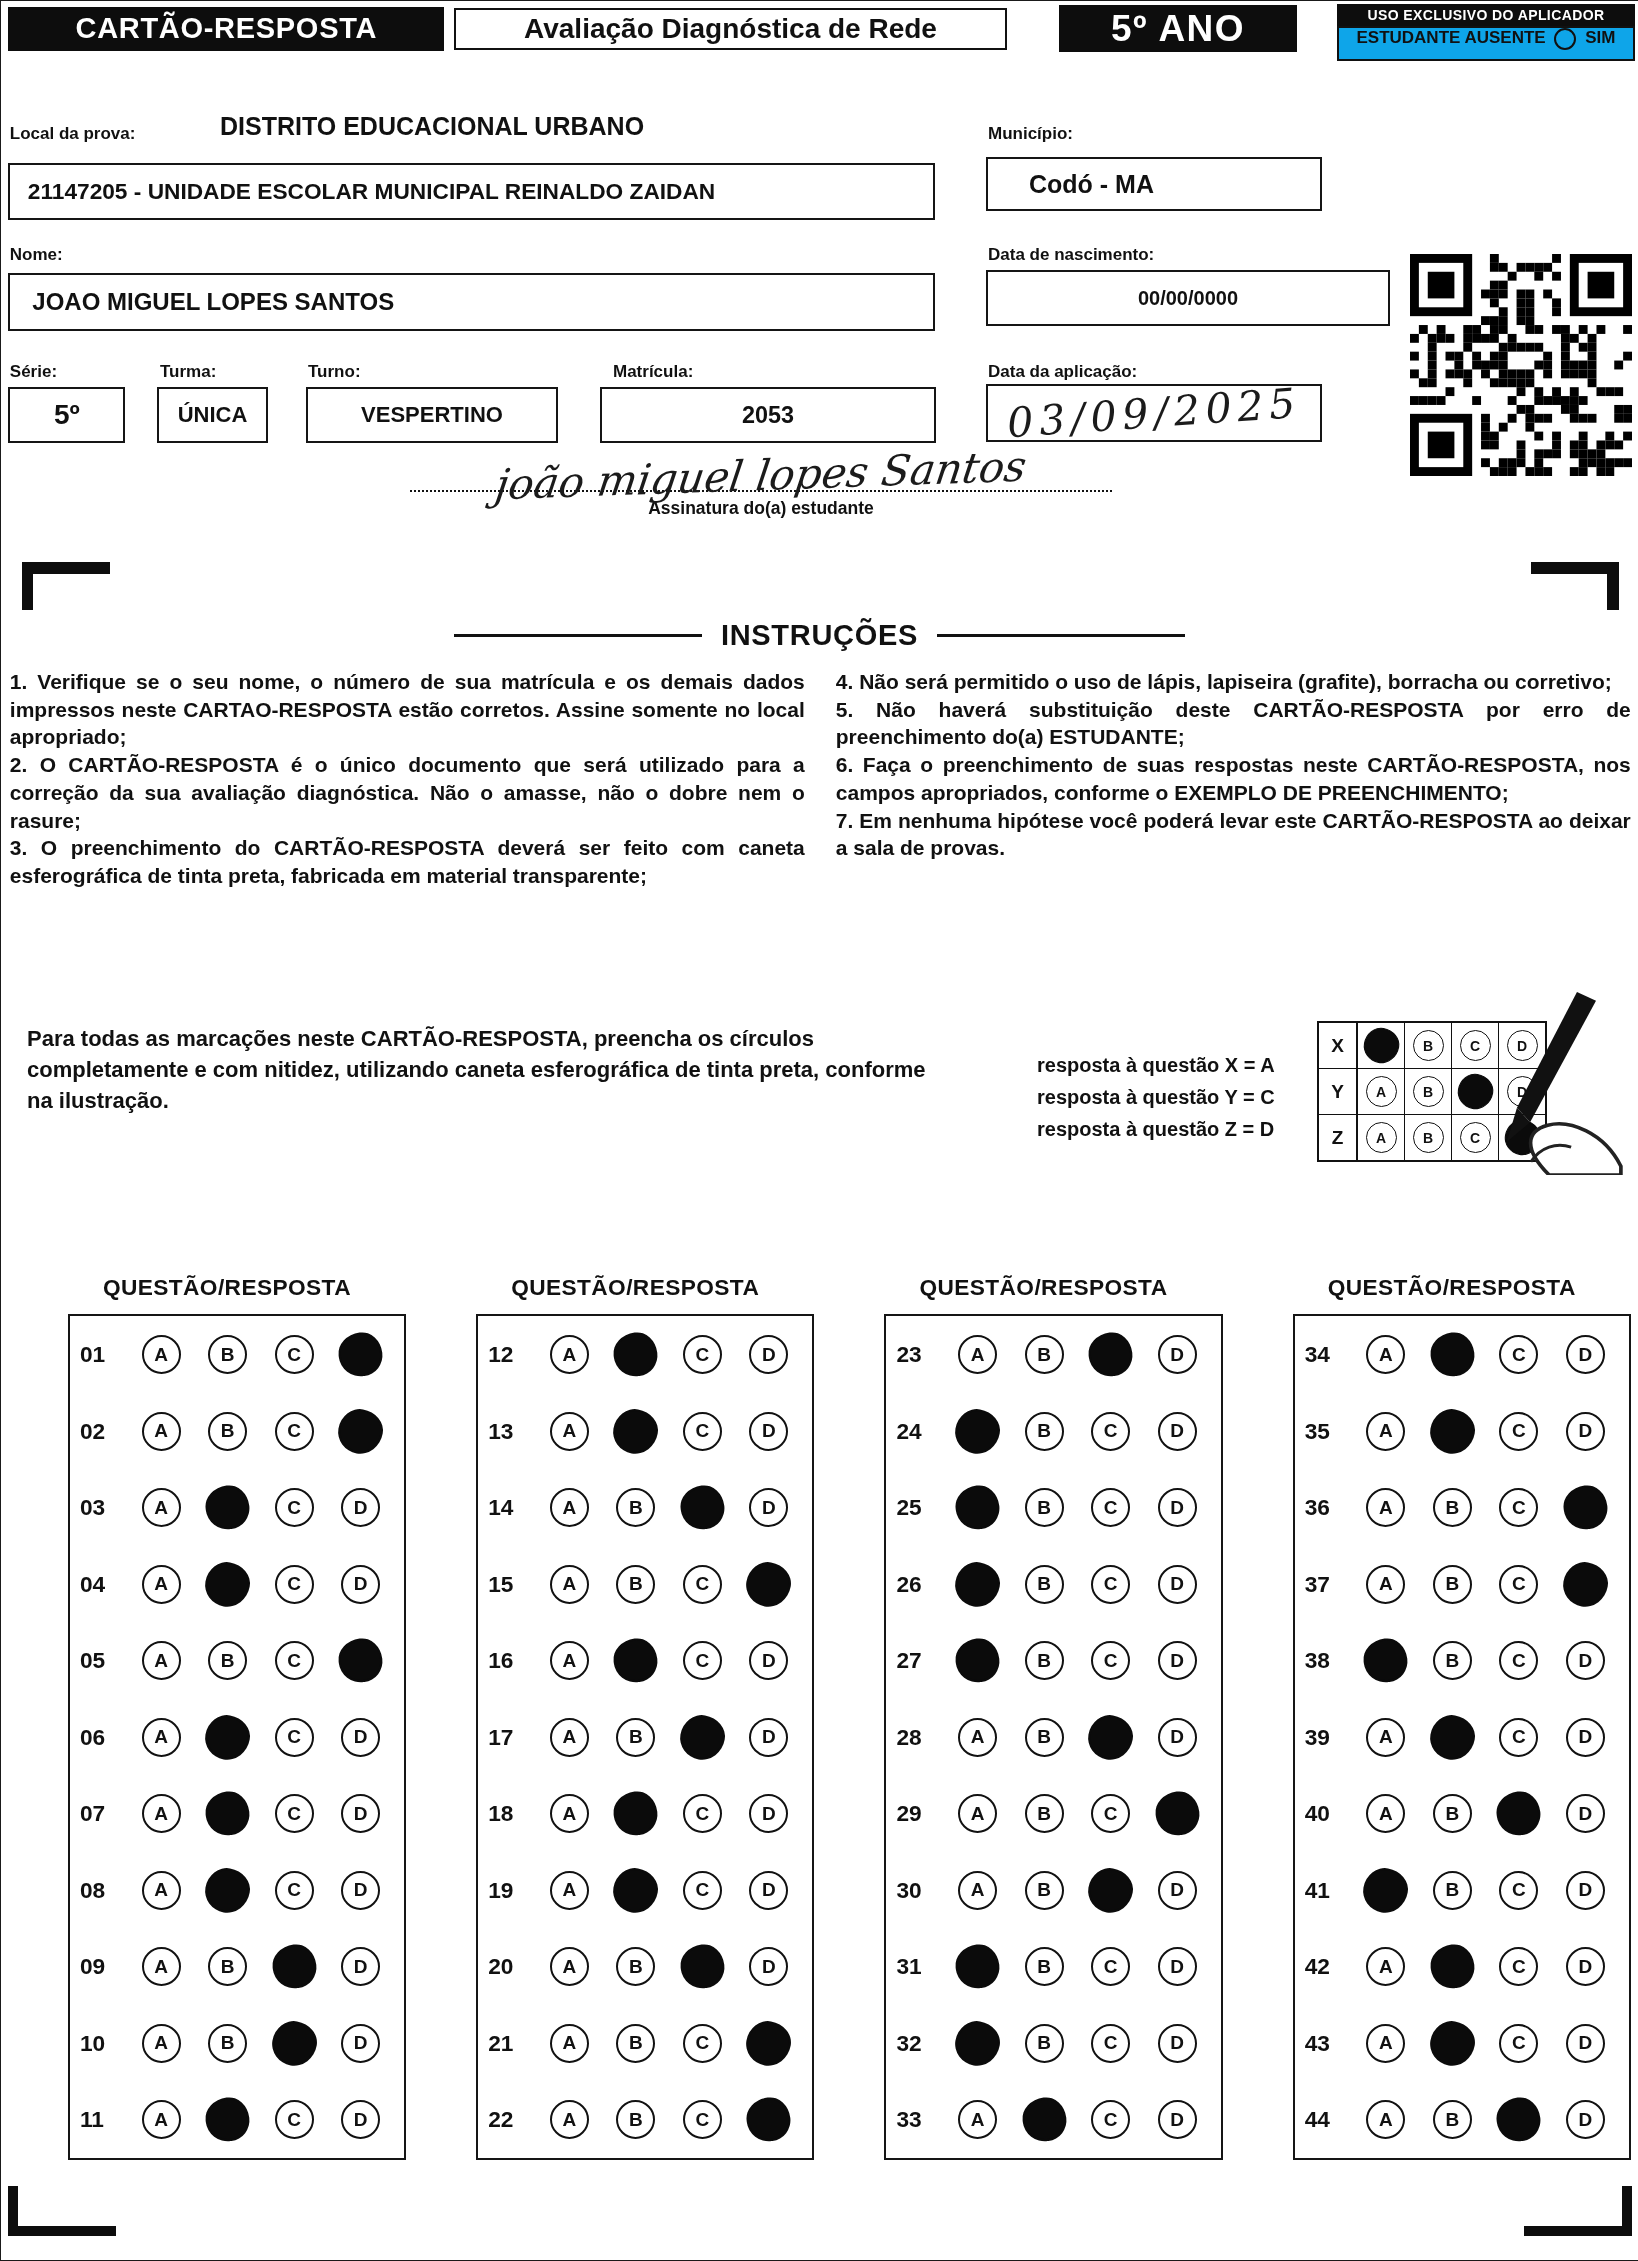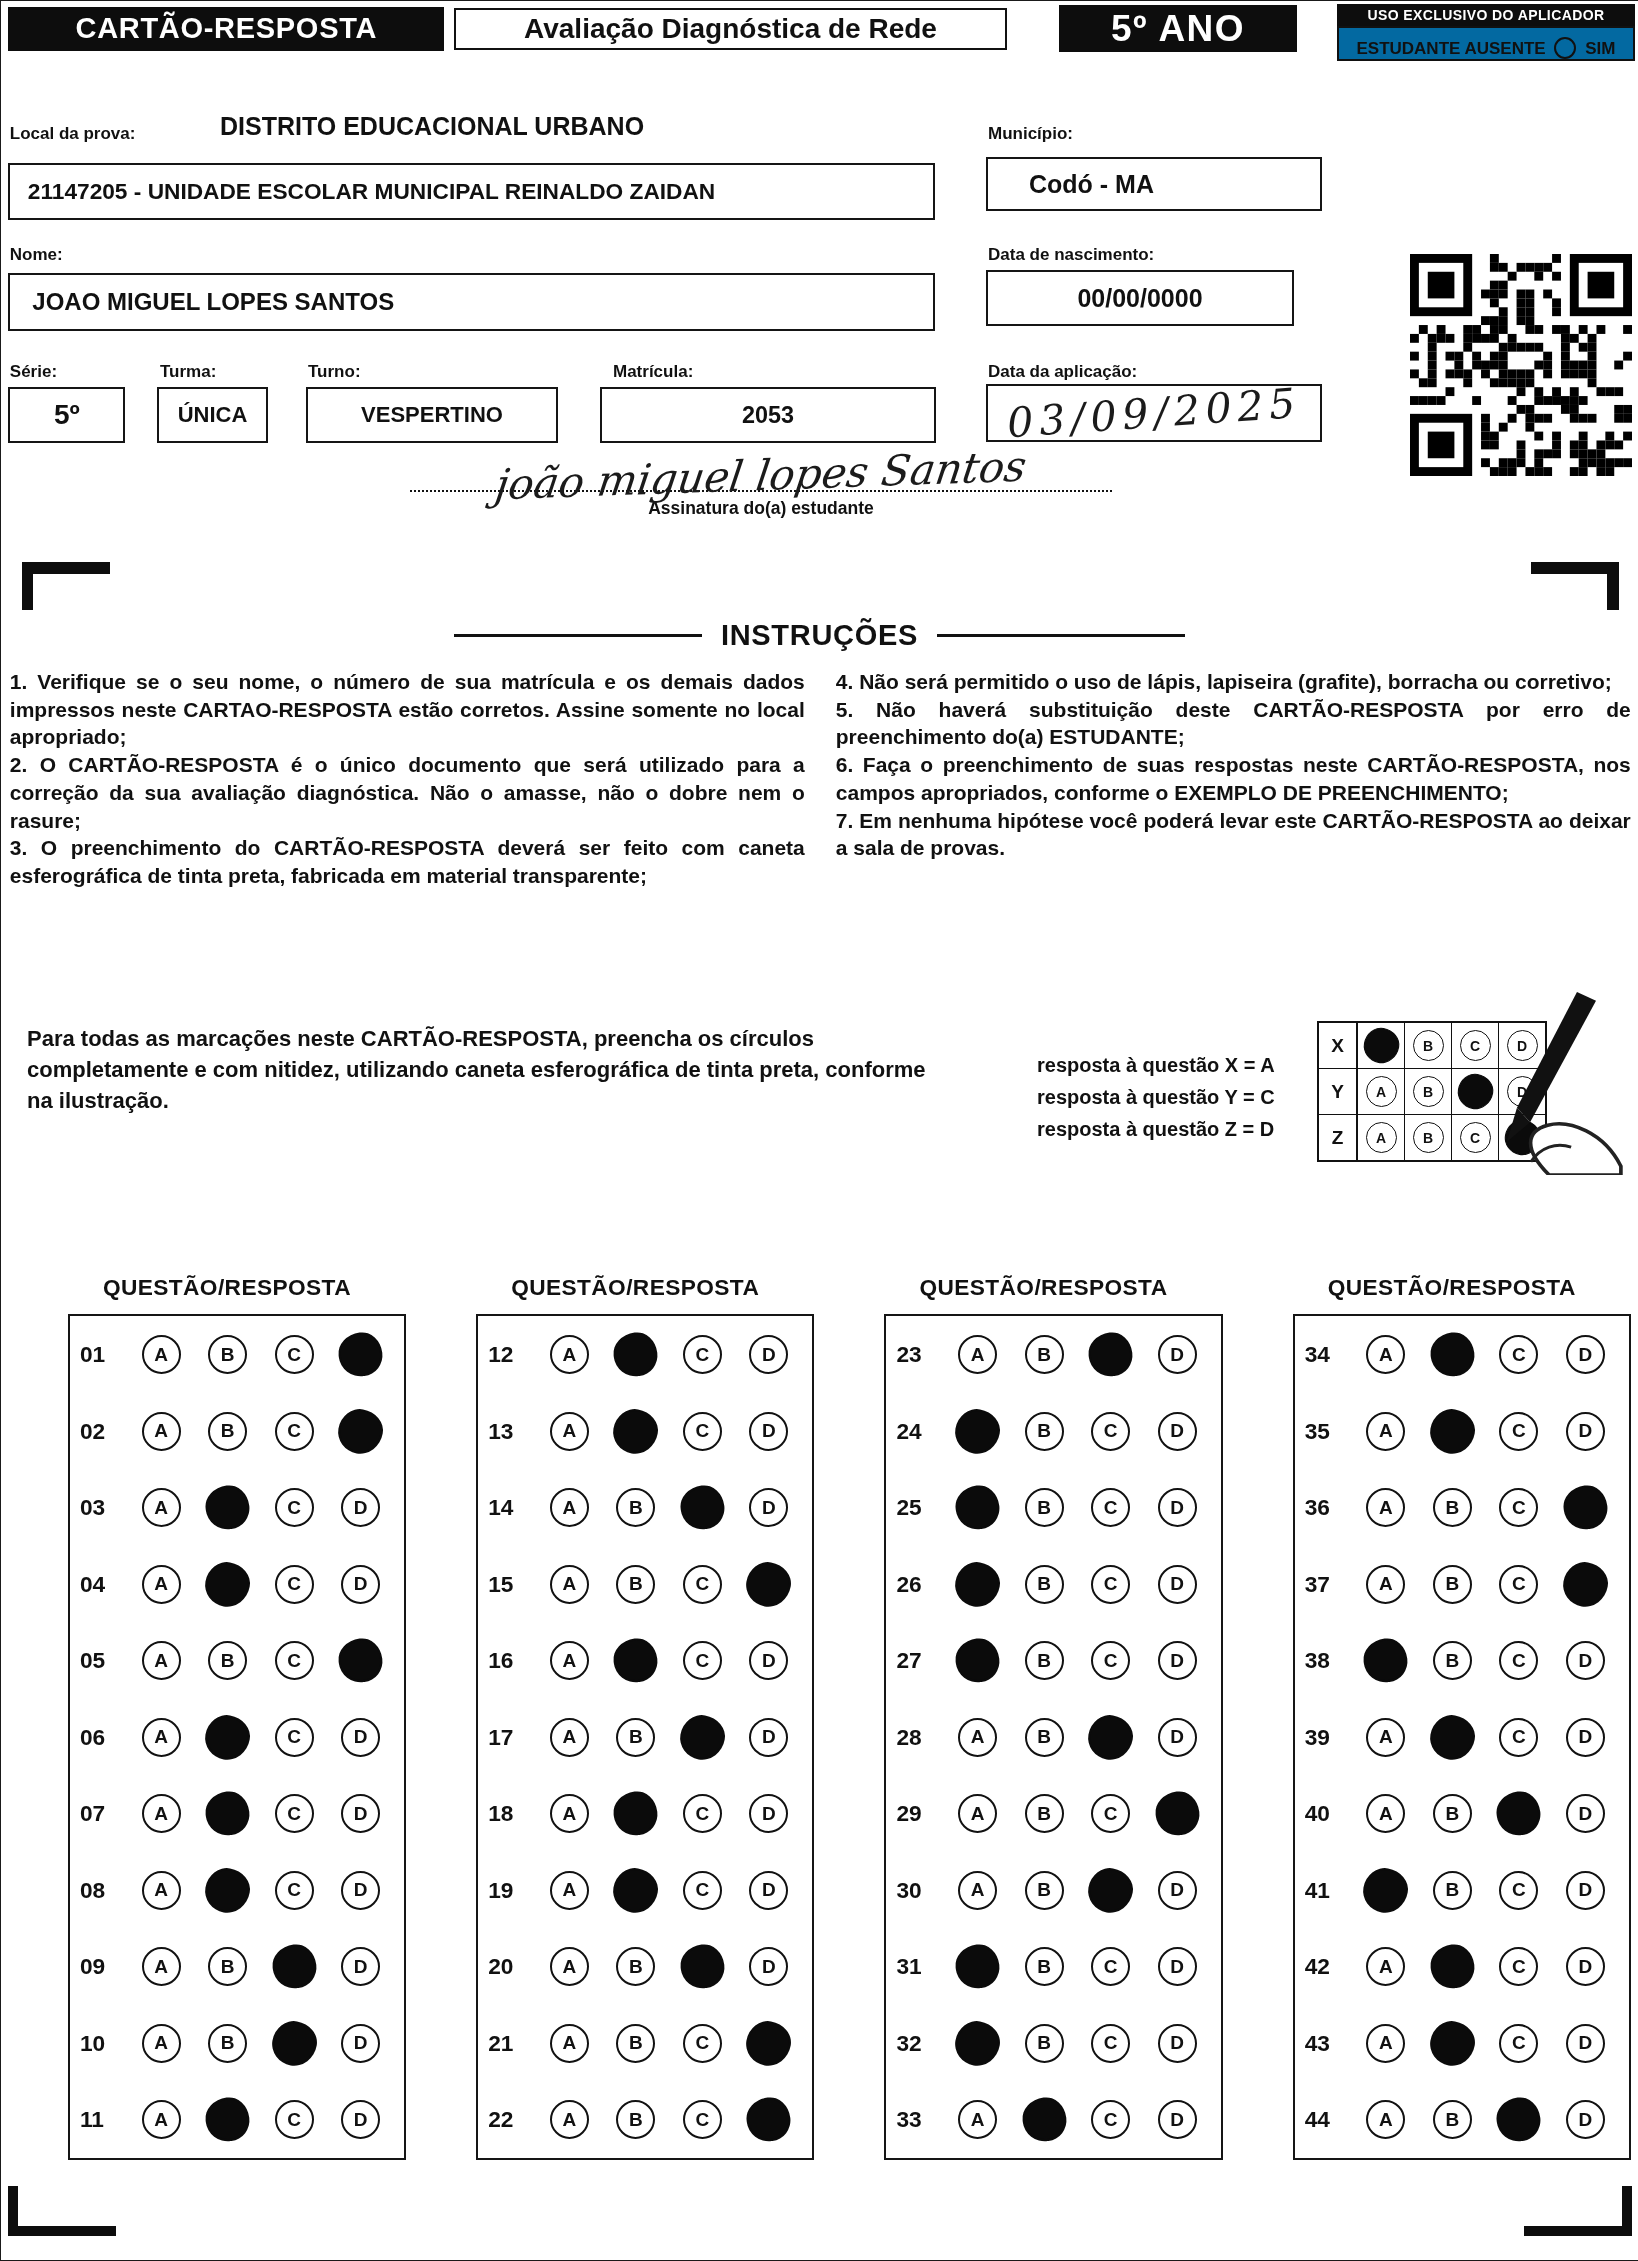--- a/index.html
+++ b/index.html
@@ -10,33 +10,33 @@
   
   .hdr-card{position:absolute;left:7.3px;top:5.8px;width:436px;height:44px;background:#0d0d0d;color:#fff;
     display:flex;align-items:center;justify-content:center;font-size:29px;font-weight:700;letter-spacing:0.7px;}
   .hdr-exam{position:absolute;left:453px;top:7.3px;width:553px;height:42px;border:2.9px solid #111;
     display:flex;align-items:center;justify-content:center;font-size:28px;font-weight:700;}
   .hdr-grade{position:absolute;left:1058px;top:4.4px;width:238px;height:47px;background:#0d0d0d;color:#fff;
     display:flex;align-items:center;justify-content:center;font-size:37px;font-weight:700;letter-spacing:1.5px;}
   .applicator{position:absolute;left:1336px;top:2.9px;width:298px;}
   .app-strip{background:#0d0d0d;color:#fff;font-size:14px;font-weight:700;height:22px;
     display:flex;align-items:center;justify-content:center;letter-spacing:0.4px;}
-  .app-box{border:2.2px solid #111;height:35px;display:flex;align-items:flex-end;justify-content:center;gap:8.8px;
-    font-size:17px;font-weight:700;background:#0369a1;}
+  .app-box{border:2.2px solid #111;height:35px;display:flex;align-items:flex-start;justify-content:center;gap:8.8px;
+    font-size:17px;font-weight:700;background:#0ea5e9;}
   .circle{display:inline-block;width:22px;height:22px;border:2.2px solid #111;border-radius:50%;}
 
   
   .lbl{position:absolute;font-size:17px;font-weight:700;}
   .bigval{position:absolute;font-size:25px;font-weight:700;}
   .fbox{position:absolute;border:2.2px solid #151515;display:flex;align-items:center;font-weight:700;background:#fff;}
 
   .school-box{left:7.3px;top:162px;width:927px;height:57px;padding-left:17.5px;font-size:22.7px;text-align:right;}
   .municipio-box{left:985px;top:156px;width:336px;height:54px;padding-left:41px;font-size:25px;}
   .nome-box{left:7.3px;top:272px;width:927px;height:58px;padding-left:22px;font-size:24px;}
-  .nasc-box{left:985px;top:269px;width:308px;height:56px;justify-content:center;font-size:25px;}
+  .nasc-box{left:985px;top:269px;width:404px;height:56px;justify-content:center;font-size:20px;}
   .serie-box{left:7.3px;top:386px;width:117px;height:56px;justify-content:center;font-size:28px;}
   .turma-box{left:156px;top:386px;width:111px;height:56px;justify-content:center;font-size:22px;}
   .turno-box{left:305px;top:386px;width:252px;height:56px;justify-content:center;font-size:22px;}
   .matric-box{left:599px;top:386px;width:336px;height:56px;justify-content:center;font-size:23.4px;}
   .aplic-box{left:985px;top:383px;width:336px;height:58px;justify-content:center;overflow:visible;}
   .handwrite{font-family:"DejaVu Serif",serif;font-style:italic;font-weight:400;color:#1b1b1b;}
   .aplic-box .handwrite{font-size:41px;letter-spacing:5.8px;transform:rotate(-4deg);white-space:nowrap;}
 
   .qr{position:absolute;left:1409px;top:253px;width:222px;height:222px;}
   .qr svg{width:100%;height:100%;}

